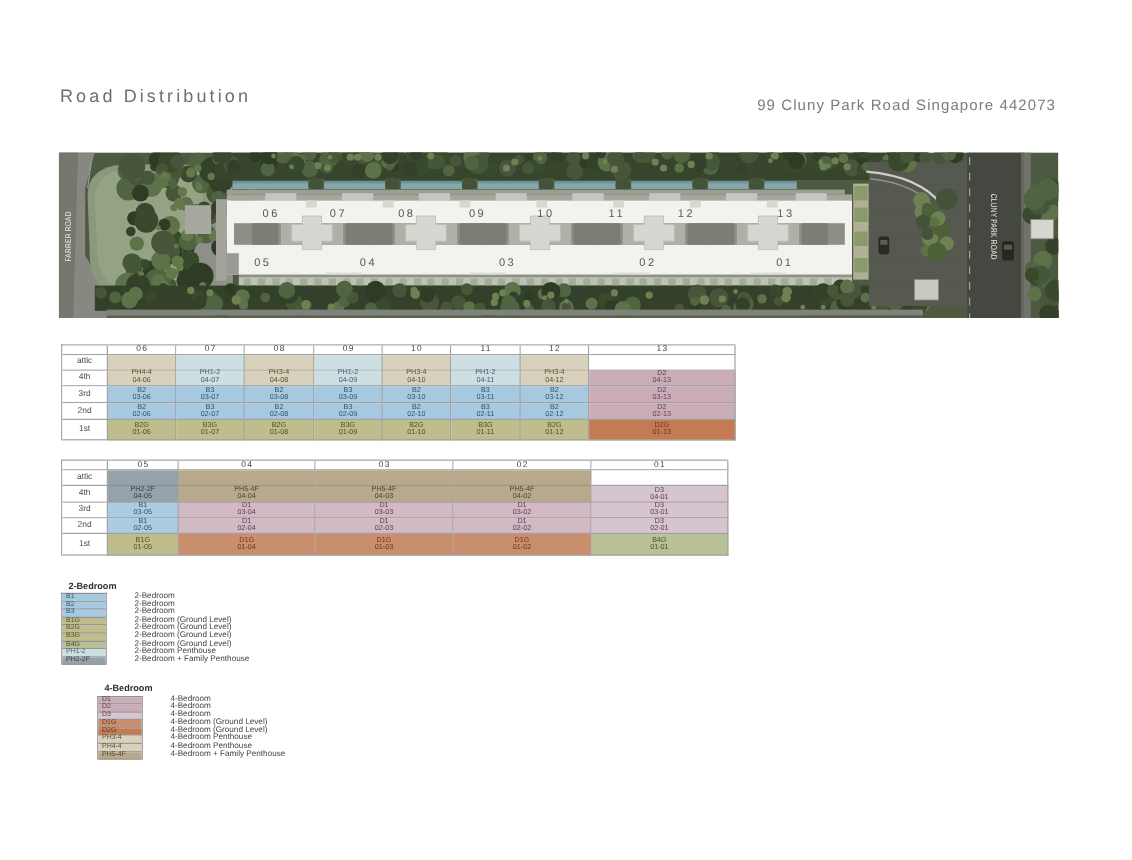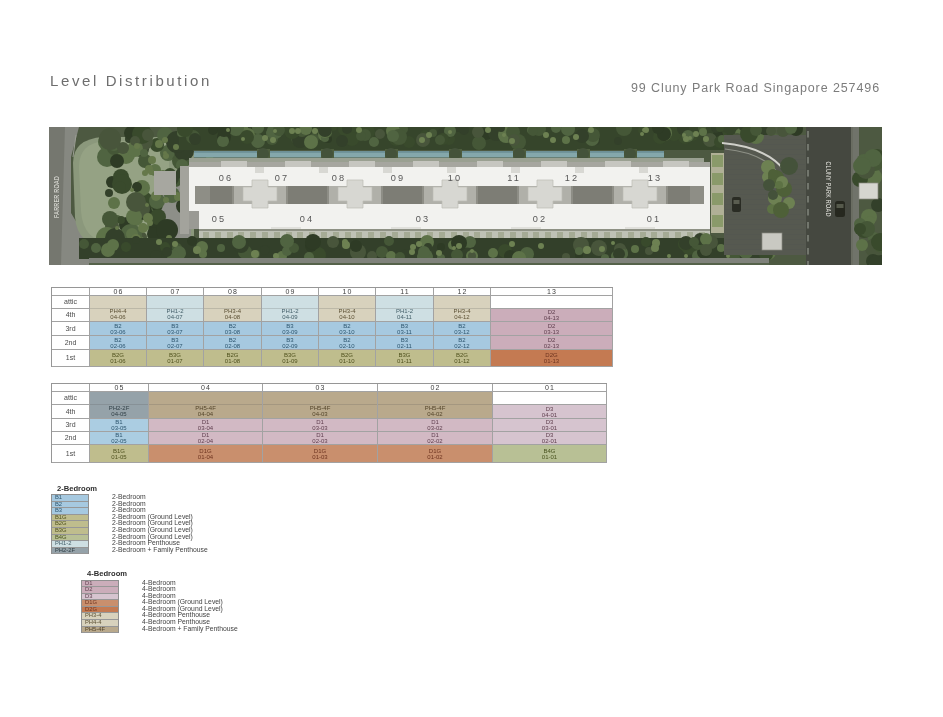--- a/index.html
+++ b/index.html
@@ -1,20 +1,20 @@
 <!DOCTYPE html>
 <html><head><meta charset="utf-8">
 <style>
 html,body{margin:0;padding:0;}
 body{width:943px;height:717px;background:#ffffff;font-family:'Liberation Sans',sans-serif;position:relative;overflow:hidden;}
 </style></head><body>
 
-<div style="position:absolute;left:50px;top:72px;font-size:15px;letter-spacing:2.6px;color:#6e6e6e;font-weight:400;">Level Distribution</div>
-
-<div style="position:absolute;right:63px;top:81px;font-size:12.5px;letter-spacing:0.9px;color:#7c7c7c;">99 Cluny Park Road Singapore 257496</div>
+<div style="position:absolute;left:50px;top:72px;font-size:15px;letter-spacing:2.6px;color:#6e6e6e;font-weight:400;">Road Distribution</div>
+
+<div style="position:absolute;right:63px;top:81px;font-size:12.5px;letter-spacing:0.9px;color:#7c7c7c;">99 Cluny Park Road Singapore 442073</div>
 
 <div style="position:absolute;left:49px;top:127px;width:833px;height:138px;">
 <svg width="833" height="138" viewBox="0 0 833 138">
 
 <rect x="0" y="0" width="833" height="138" fill="#4d5941"></rect>
 
 <path d="M0,0 L30,0 L22,30 L22,86 L40,116 L90,130 L620,130 L620,138 L0,138 Z" fill="#868881"></path>
 <path d="M0,0 L16,0 L12,138 L0,138 Z" fill="#75776f"></path>
 <path d="M27,8 L24,30" stroke="#9b9d94" stroke-width="1" fill="none"></path>
 

